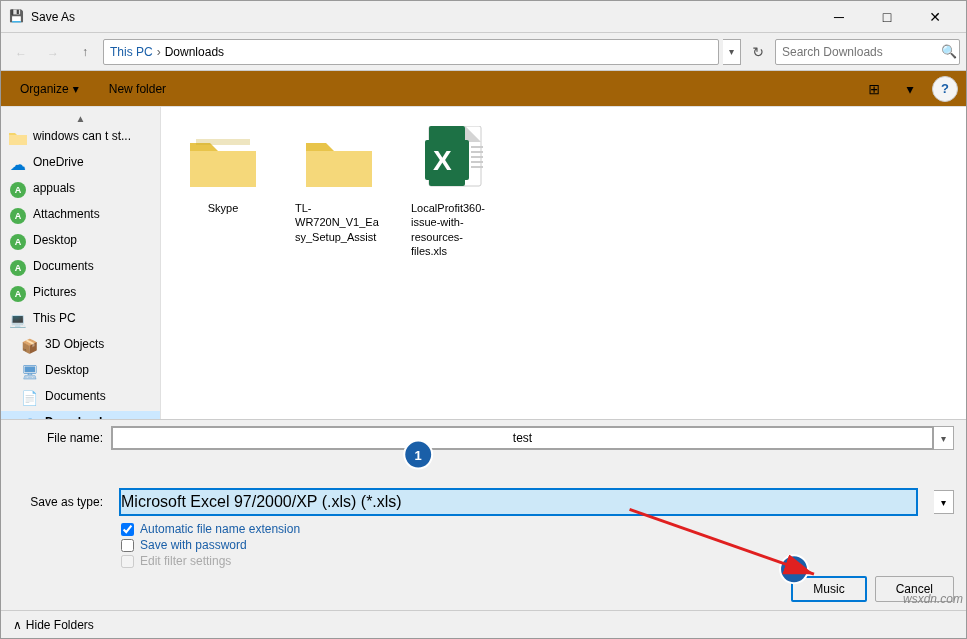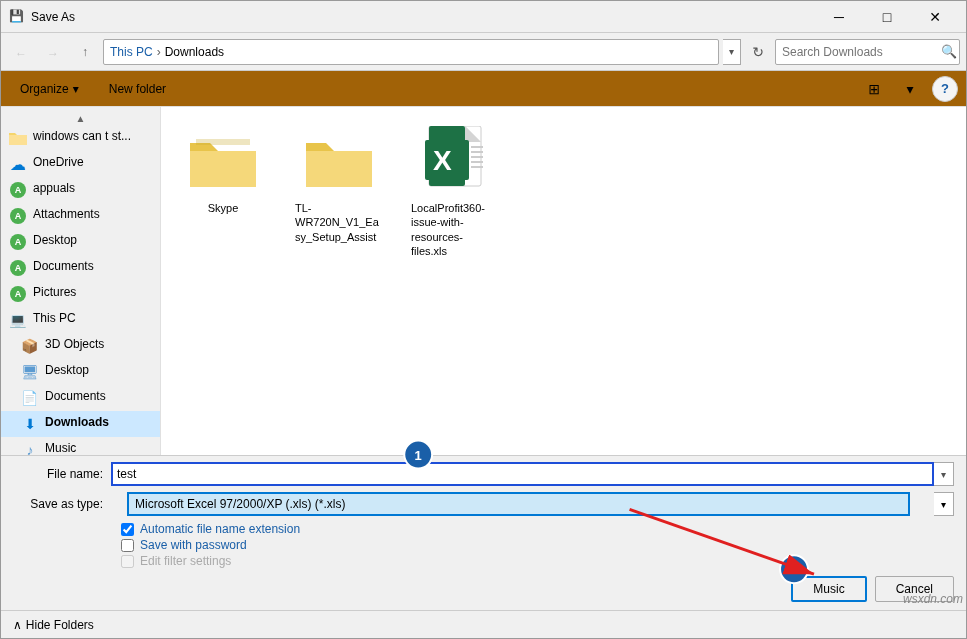--- a/index.html
+++ b/index.html
@@ -230,48 +230,50 @@
     }
     .field-label { font-size: 12px; color: #000; width: 90px; text-align: right; flex-shrink: 0; }
     .file-name-input-wrapper {
       flex: 1;
       display: flex;
       align-items: center;
     }
     .file-name-input {
       flex: 1;
       height: 24px;
-      border: 2px solid #1d4ed8;
+      border: 2px solid #a3a3a3;
       background: white;
       font-size: 12px;
       padding: 0 4px;
       outline: none;
+      text-align: center;
     }
     .file-name-dropdown {
       width: 20px; height: 24px;
       border: 1px solid #aaa; border-left: none;
       background: white;
       cursor: pointer;
       display: flex; align-items: center; justify-content: center;
       font-size: 10px; color: #555;
     }
 
     .save-type-row {
       display: flex;
       align-items: center;
       padding: 3px 12px 4px;
-      gap: 24px;
+      gap: 16px;
+      margin-top: 32px;
     }
 
     
     .dropdown-option-highlighted {
       background: #cde8f8;
       border: 2px solid #0078d4;
-      padding: 3px 6px;
-      font-size: 12px;
+      padding: 3px 0;
+      font-size: 16px;
       color: #000;
     }
 
     
     .checkboxes-area {
       padding: 2px 108px 4px;
       display: flex;
       flex-direction: column;
       gap: 2px;
     }

